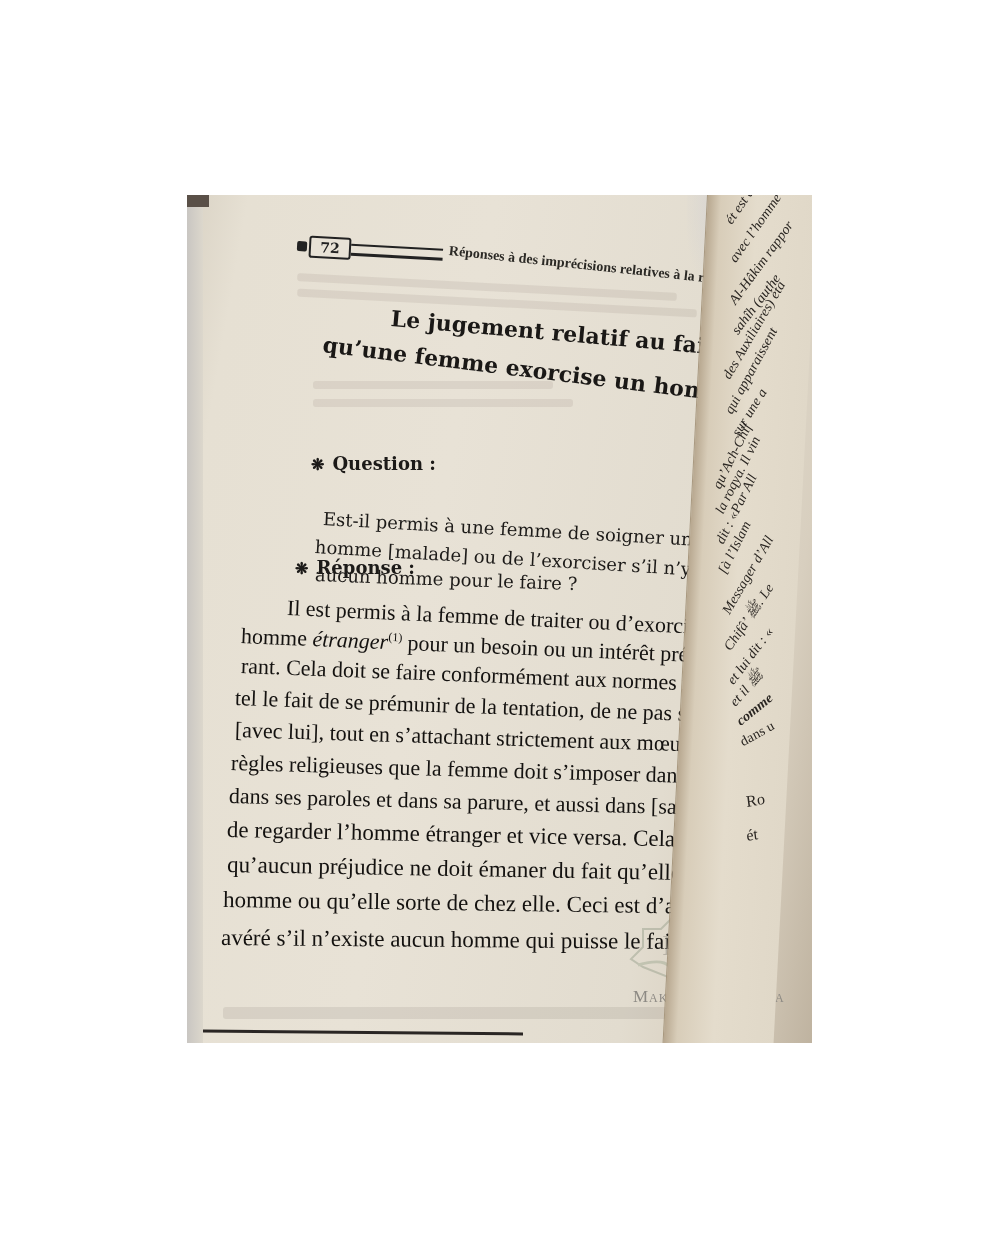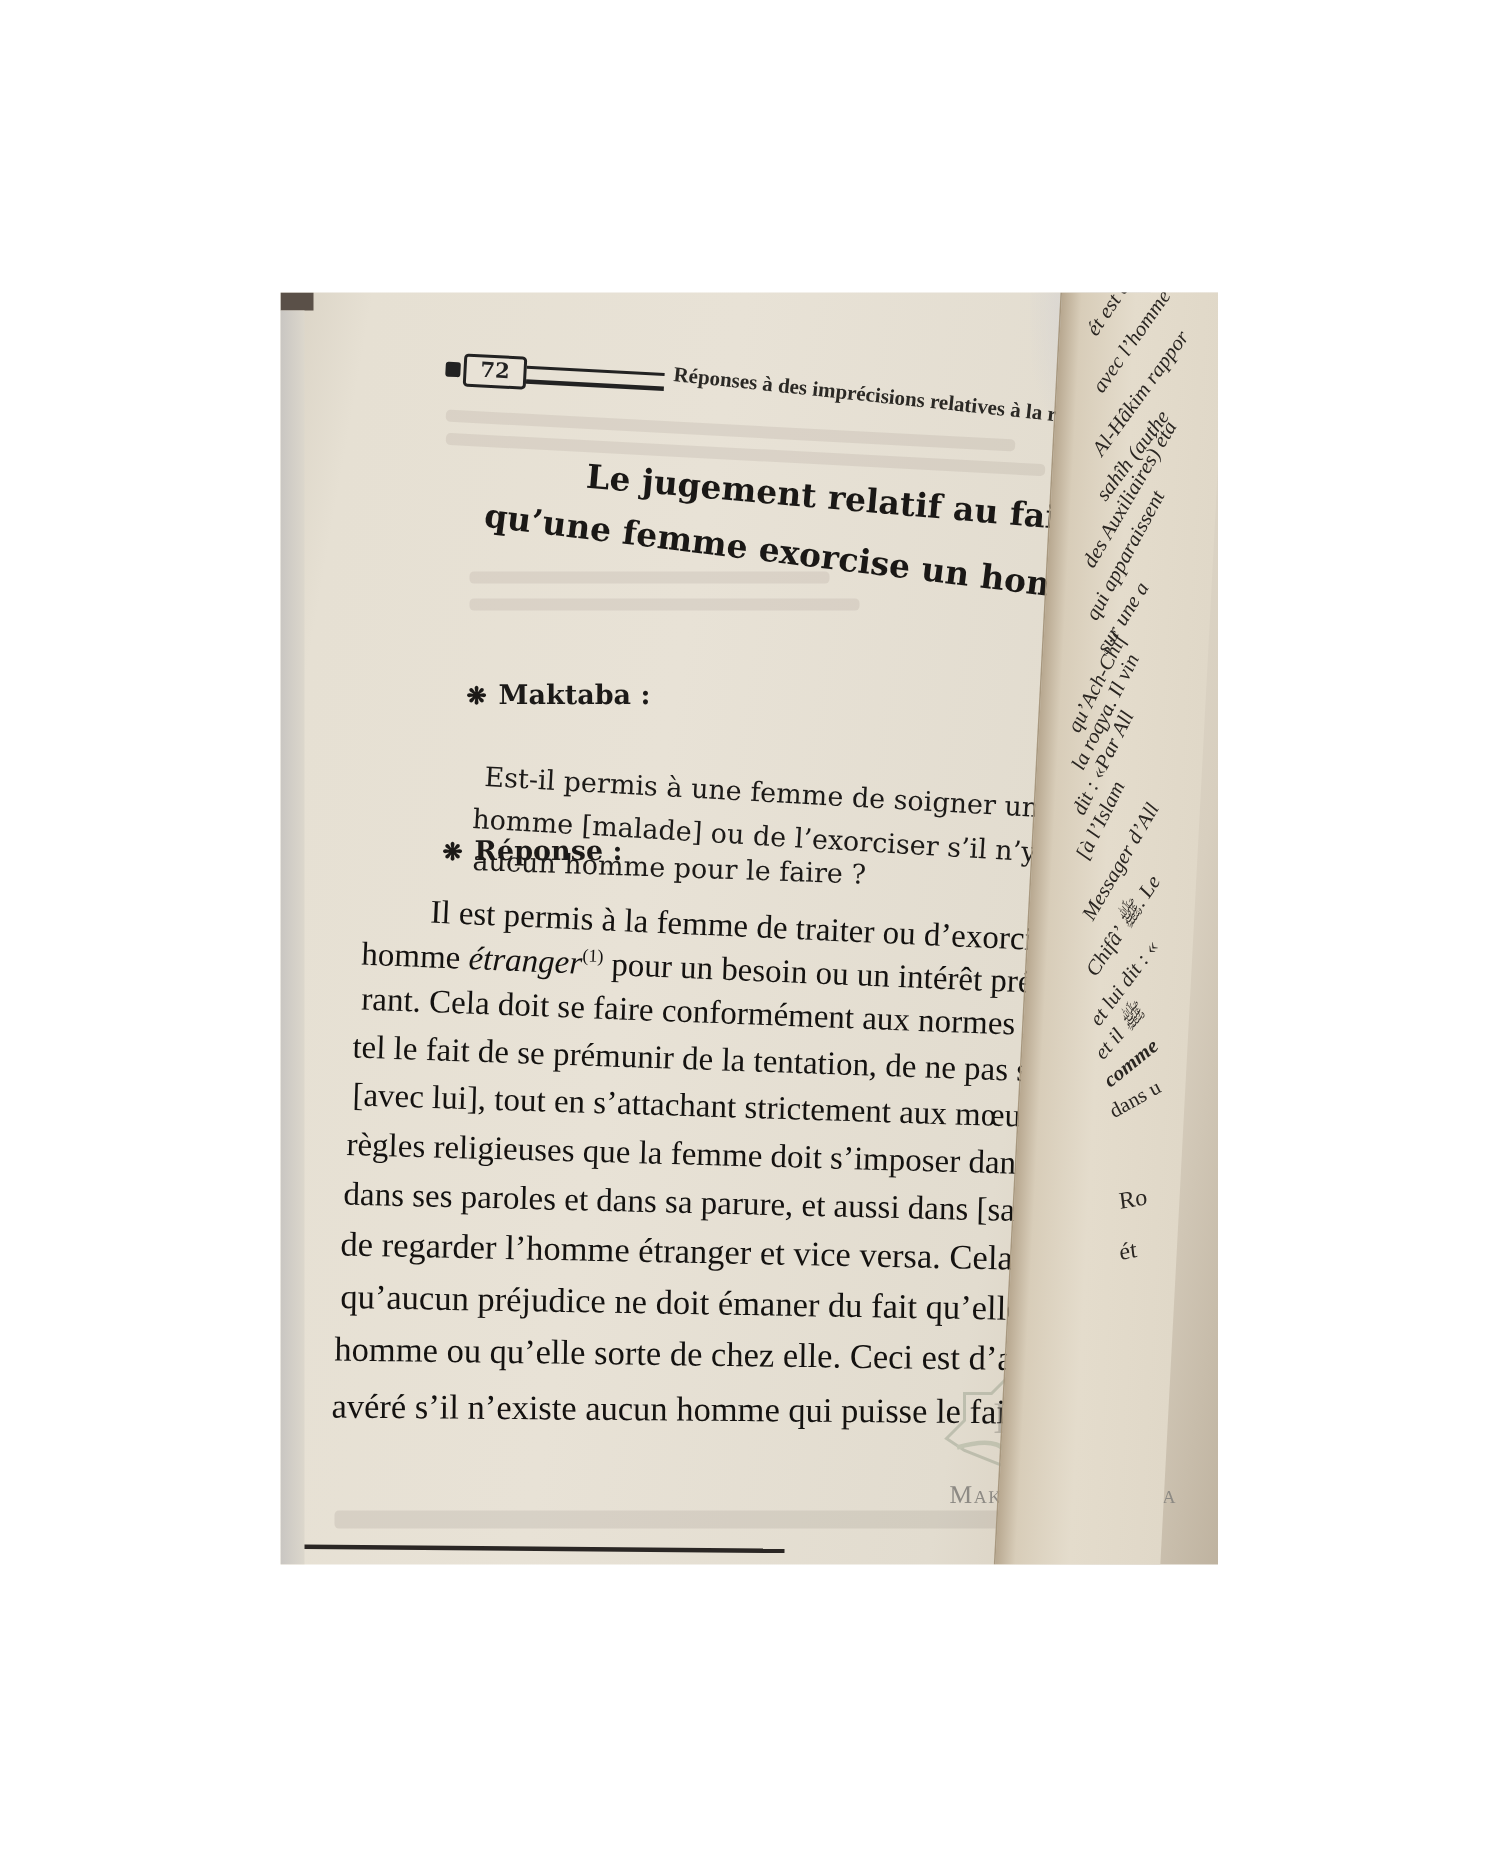--- a/index.html
+++ b/index.html
@@ -96,21 +96,21 @@
     <div class="ghost" style="top:104px; width:400px; transform:rotate(3deg);"></div>
     <div class="ghost" style="top:186px; width:240px; left:110px;"></div>
     <div class="ghost" style="top:204px; width:260px; left:110px;"></div>
 
     <div class="title">
       <div class="l1">Le jugement relatif au fait</div>
       <div class="l2">qu’une femme exorcise un homme</div>
     </div>
 
     <div class="section-label" style="left:108px; top:258px;">
-      <span class="star">❋</span><span>Maktaba :</span>
+      <span class="star">❋</span><span>Question :</span>
     </div>
 
     <div class="q-text">
       <div class="q-line" style="top:0; transform:rotate(3.2deg);">Est-il permis à une femme de soigner un</div>
       <div class="q-line" style="top:28px; left:-8px; transform:rotate(3.4deg);">homme [malade] ou de l’exorciser s’il n’y a</div>
       <div class="q-line" style="top:56px; left:-8px; transform:rotate(2deg);">aucun homme pour le faire ?</div>
     </div>
 
     <div class="section-label" style="left:92px; top:362px;">
       <span class="star">❋</span><span>Réponse :</span>

